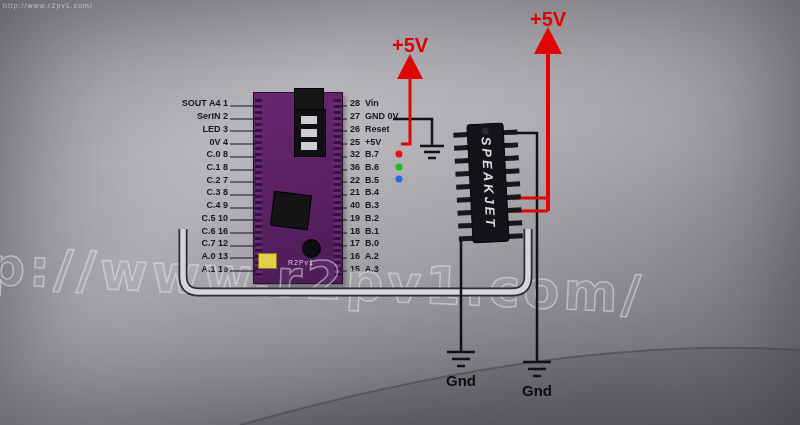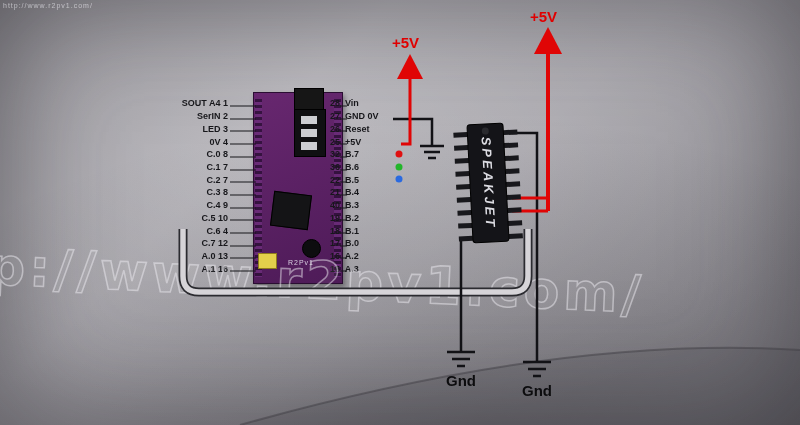--- a/index.html
+++ b/index.html
@@ -38,26 +38,26 @@
   .b-jack{left:40px;top:16px;width:30px;height:46px;background:#101012;border:1px solid #000;}
   .b-jack i{position:absolute;left:6px;width:16px;height:8px;background:#cdced2;display:block;}
   .b-ic{left:18px;top:100px;width:36px;height:33px;background:#141416;border:1px solid #000;transform:rotate(7deg);}
   .b-cap{left:48px;top:146px;width:17px;height:17px;border-radius:50%;background:#0d0d0f;border:1px solid #000;}
   .b-yellow{left:4px;top:160px;width:17px;height:14px;background:#e3cf4b;border:1px solid #8f7c1c;}
   .b-label{left:34px;top:166px;font-size:7px;color:#d8cfe0;letter-spacing:1px;}
   
   .pin-col{position:absolute;top:97px;height:178px;display:flex;flex-direction:column;
     font-weight:bold;font-size:9px;color:#17171b;}
   .pin-col-left{left:138px;width:90px;}
-  .pin-col-right{left:330px;width:92px;}
+  .pin-col-right{left:350px;width:92px;}
   .pin-label{flex:1;display:flex;align-items:center;white-space:pre;}
   .pin-col-left .pin-label{justify-content:flex-end;}
   .pin-col-right .pin-label{justify-content:flex-start;}
   
-  .vcc{font-weight:bold;font-size:15px;color:#e00000;}
+  .vcc{font-weight:bold;font-size:20px;color:#e00000;}
   .gnd{font-weight:bold;font-size:15px;color:#0c0c0e;width:44px;text-align:center;}
   svg{position:absolute;left:0;top:0;}
 </style>
 </head>
 <body>
 
 <div id="stage">
 
   <div class="abs wm-corner">http://www.r2pv1.com/</div>
 
@@ -73,26 +73,26 @@
     <div class="abs b-yellow"></div>
     <div class="abs b-label">R2Pv1</div>
   </div>
 
   <div class="pin-col pin-col-left">
     <div class="pin-label">SOUT A4 1</div>
     <div class="pin-label">SerIN 2</div>
     <div class="pin-label">LED 3</div>
     <div class="pin-label">0V 4</div>
     <div class="pin-label">C.0 8</div>
-    <div class="pin-label">C.1 7</div>
+    <div class="pin-label">C.1 8</div>
     <div class="pin-label">C.2 7</div>
     <div class="pin-label">C.3 8</div>
     <div class="pin-label">C.4 9</div>
     <div class="pin-label">C.5 10</div>
-    <div class="pin-label">C.6 4</div>
+    <div class="pin-label">C.6 16</div>
     <div class="pin-label">C.7 12</div>
     <div class="pin-label">A.0 13</div>
     <div class="pin-label">A.1 16</div>
   </div>
 
   <div class="pin-col pin-col-right">
     <div class="pin-label">28  Vin</div>
     <div class="pin-label">27  GND 0V</div>
     <div class="pin-label">26  Reset</div>
     <div class="pin-label">25  +5V</div>

